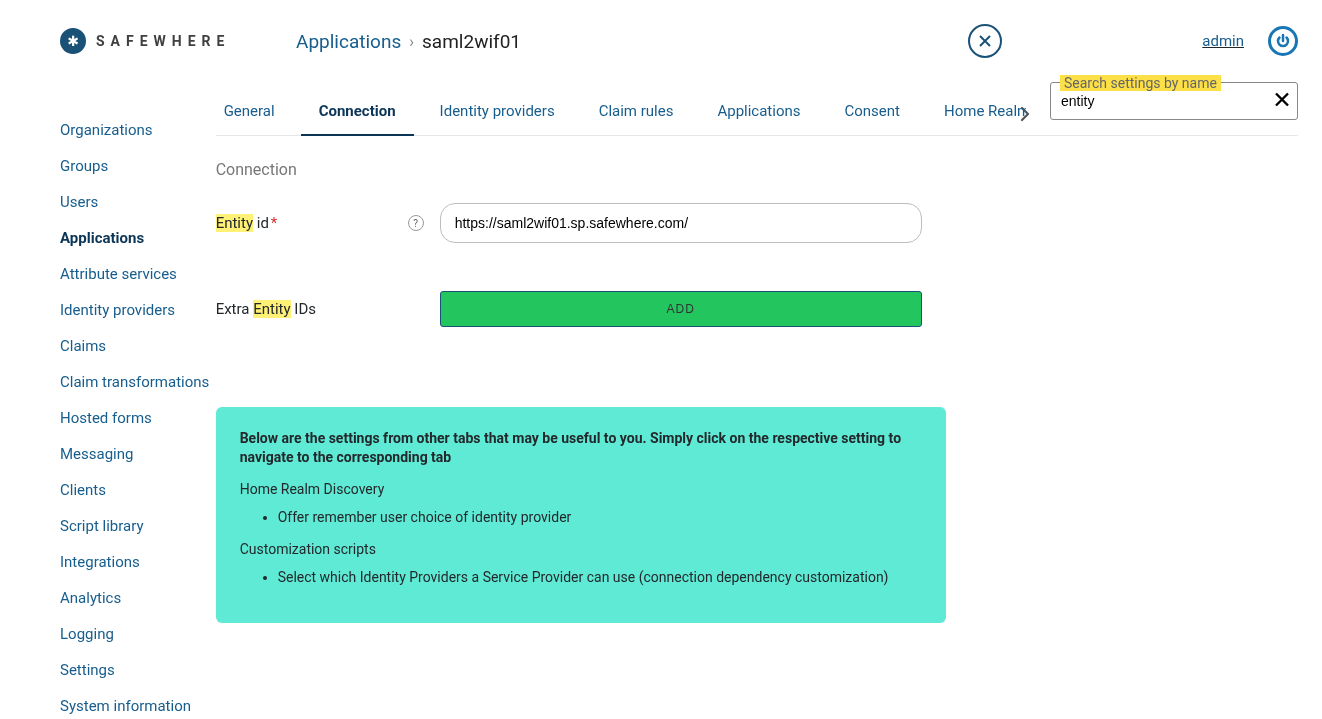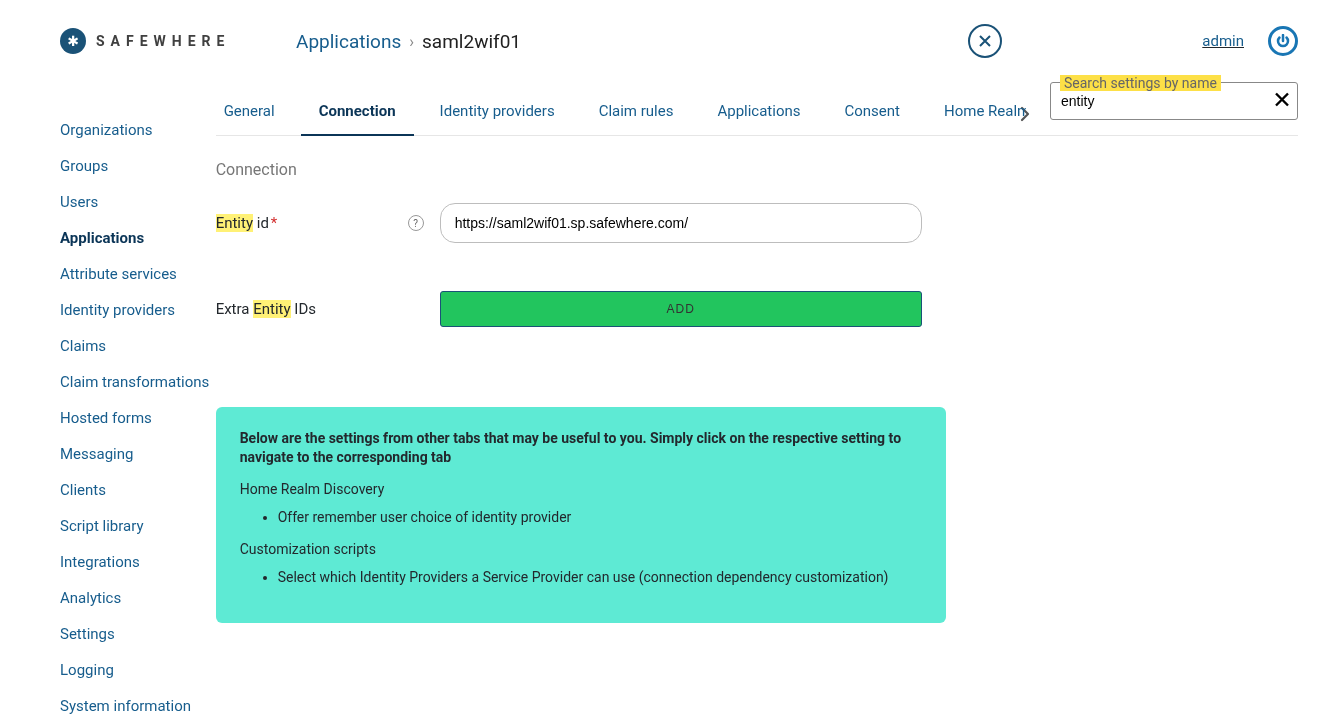--- a/index.html
+++ b/index.html
@@ -268,22 +268,22 @@
       <div class="sidebar-item">Attribute services</div>
       <div class="sidebar-item">Identity providers</div>
       <div class="sidebar-item">Claims</div>
       <div class="sidebar-item">Claim transformations</div>
       <div class="sidebar-item">Hosted forms</div>
       <div class="sidebar-item">Messaging</div>
       <div class="sidebar-item">Clients</div>
       <div class="sidebar-item">Script library</div>
       <div class="sidebar-item">Integrations</div>
       <div class="sidebar-item">Analytics</div>
+      <div class="sidebar-item">Logging</div>
       <div class="sidebar-item">Settings</div>
-      <div class="sidebar-item">Logging</div>
       <div class="sidebar-item">System information</div>
     </nav>
 
   <main class="main">
     <div class="tabs-row">
       <div id="tabs-container" style="display:flex;">
           <div class="tab">General</div>
           <div class="tab active">Connection</div>
           <div class="tab">Identity providers</div>
           <div class="tab">Claim rules</div>

